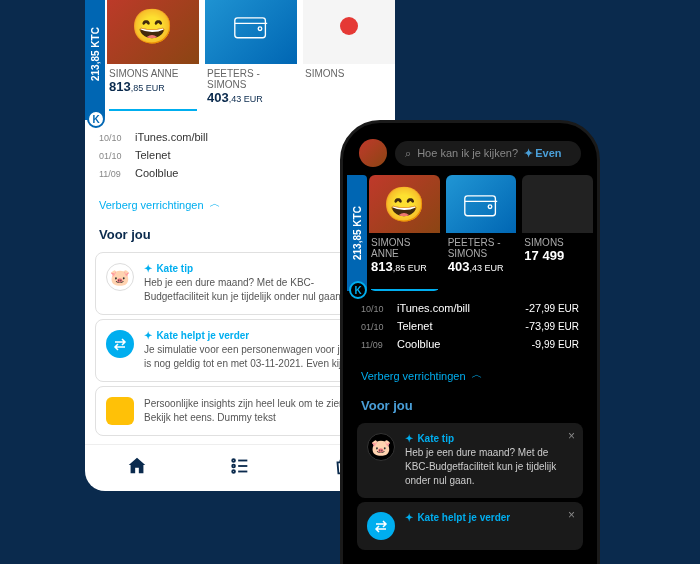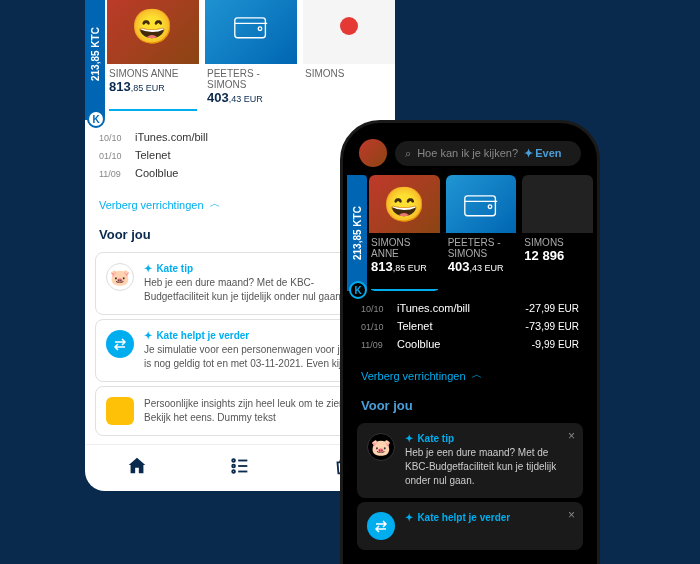--- a/index.html
+++ b/index.html
@@ -203,21 +203,21 @@
                 <path d="M2 12 L38 12"></path>
                 <circle cx="30" cy="18" r="2"></circle>
               </svg>
             </div>
           <div class="card-label">PEETERS - SIMONS</div>
           <div class="card-amount"><span>403</span><span class="cents">,43 EUR</span></div>
         </div>
         <div class="card">
           <div class="card-other"></div>
           <div class="card-label">SIMONS</div>
-          <div class="card-amount"><span>12 896</span></div>
+          <div class="card-amount"><span>17 499</span></div>
         </div>
       </div>
     </div>
 
     <div class="transactions">
       <div class="tx-row">
           <span class="tx-date">10/10</span>
           <span class="tx-name">iTunes.com/bill</span>
           <span class="tx-amt"><span>-27</span><span class="cents">,99 EUR</span></span>
         </div>

